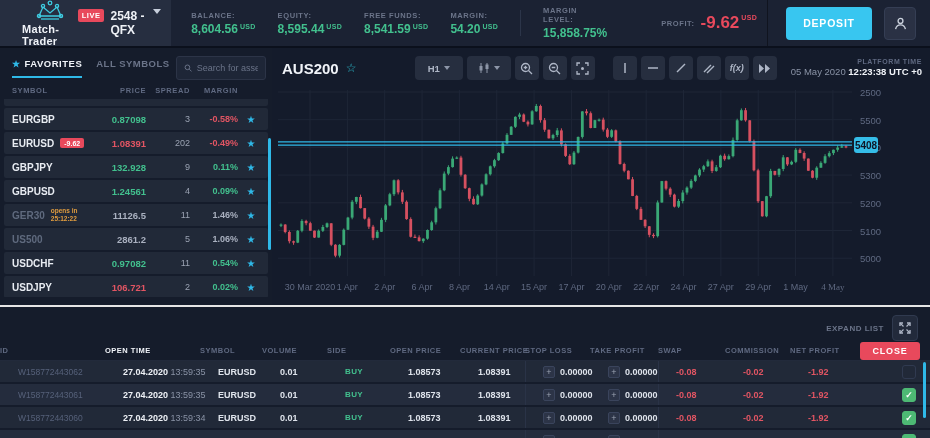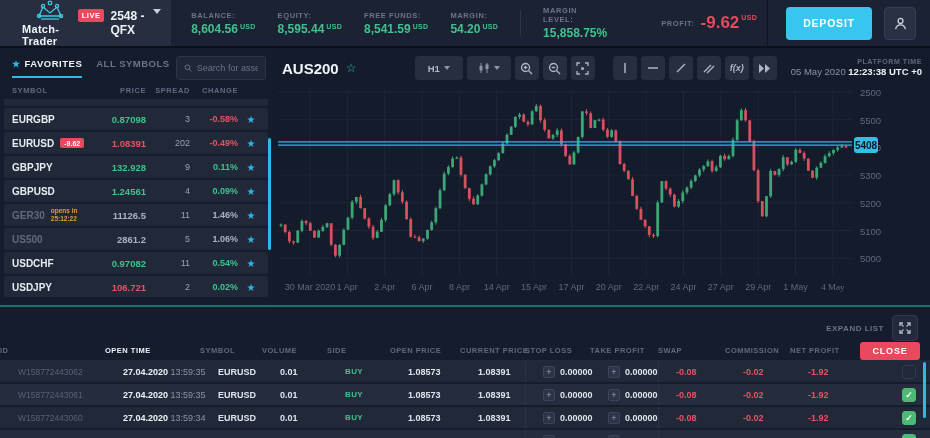--- a/index.html
+++ b/index.html
@@ -80,21 +80,21 @@
   .chart-body { position:relative; height:217px; }
   #chart-svg { position:absolute; left:6px; top:2px; }
   .y-labels { position:absolute; left:588px; top:2px; width:44px; height:186px; }
   .y-lab { position:absolute; font-size:9.5px; color:#5f6981; }
   .x-labels { position:absolute; left:6px; top:192px; width:574px; height:16px; }
   .x-lab { position:absolute; font-size:9px; color:#5f6981; transform:translateX(-50%); white-space:nowrap; top:2px; }
   .price-badge { position:absolute; left:582px; width:24px; height:16px; background:#35bde8; border-radius:3px;
     color:#0f1626; font-size:10px; font-weight:bold; display:flex; align-items:center; justify-content:center; }
 
   
-  .positions { position:absolute; left:0; top:305px; width:930px; height:133px; background:#151c2b; border-top:2px solid #0f766e; }
+  .positions { position:absolute; left:0; top:305px; width:930px; height:133px; background:#151c2b; border-top:2px solid #e5e5e5; }
   .pos-top { display:flex; align-items:center; padding:8px 12px 0 18px; }
   .pos-tabs { display:flex; gap:26px; }
   .pos-tab { font-size:9.5px; font-weight:bold; letter-spacing:.5px; color:#6b7489; padding-bottom:8px;
     border-bottom:2px solid transparent; cursor:pointer; }
   .pos-tab.active { color:#f0f3f8; border-bottom-color:#2fb9e8; }
   .pos-expand { margin-left:auto; display:flex; align-items:center; gap:8px; }
   .expand-label { font-size:8px; color:#6b7489; font-weight:bold; letter-spacing:.5px; }
   .expand-btn { width:26px; height:26px; background:#222a3b; border:1px solid #303a4f; border-radius:4px;
     display:flex; align-items:center; justify-content:center; cursor:pointer; }
   .pos-grid { display:grid; grid-template-columns:105px 95px 62px 65px 63px 70px 65px 65px 68px 67px 65px 68px 1fr;
@@ -224,21 +224,21 @@
           <circle cx="5" cy="5" r="3.4" fill="none" stroke="#6b7489" stroke-width="1.4"></circle>
           <path d="M7.6 7.6 L11 11" stroke="#6b7489" stroke-width="1.4"></path>
         </svg>
         <input type="text" placeholder="Search for asset to trade..." style="">
       </div>
     </div>
     <div class="wl-cols">
       <span class="c-sym">SYMBOL</span>
       <span class="c-pr">PRICE</span>
       <span class="c-sp">SPREAD</span>
-      <span class="c-ch">CHANGE</span>
+      <span class="c-ch">MARGIN</span>
       <span class="c-st"></span>
     </div>
     <div class="wl-rows" id="wl-rows">
         <div class="wl-row partial">
     <span class="sym">
             <span>EURCHF</span>
 
       </span>
     <span class="pr green-t">1.05138</span>
     <span class="sp">222</span>

